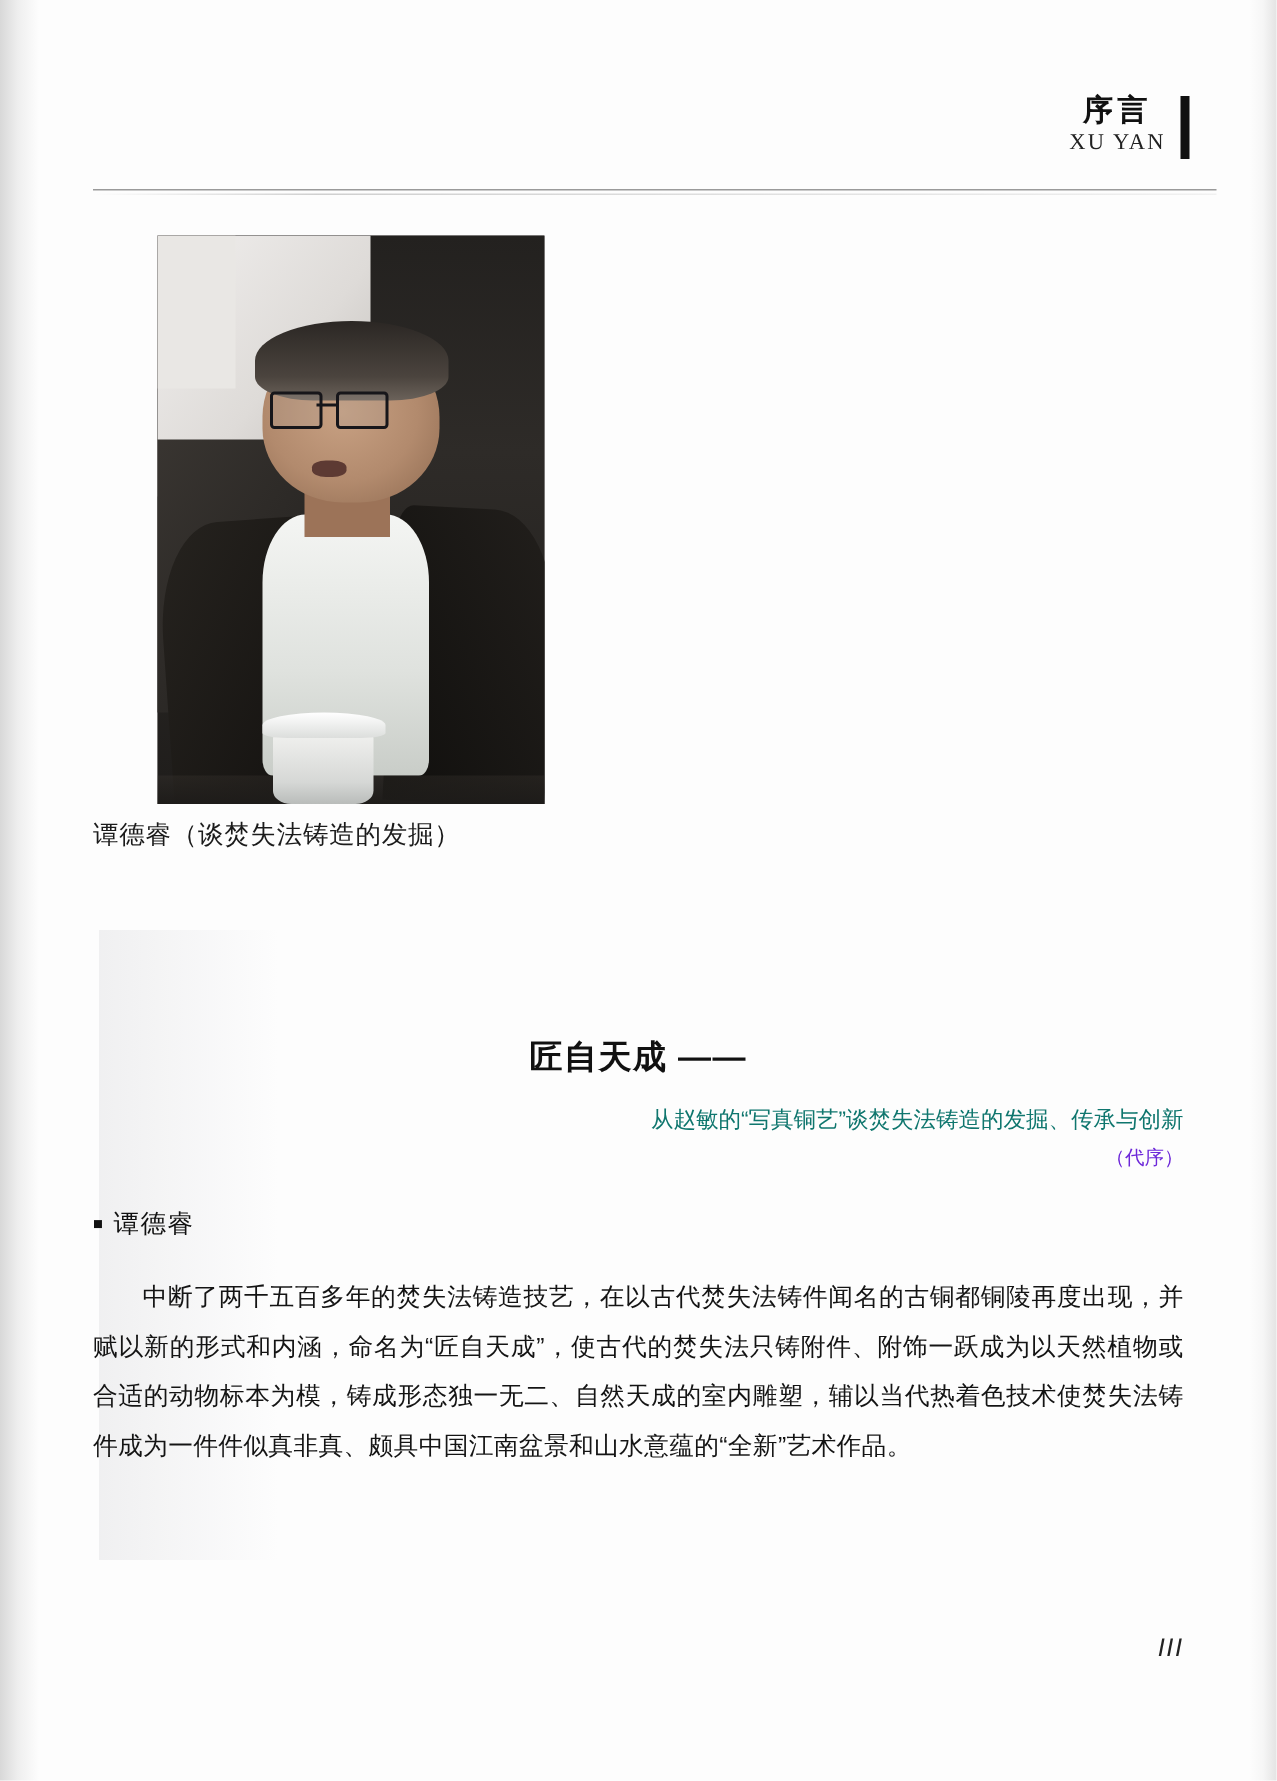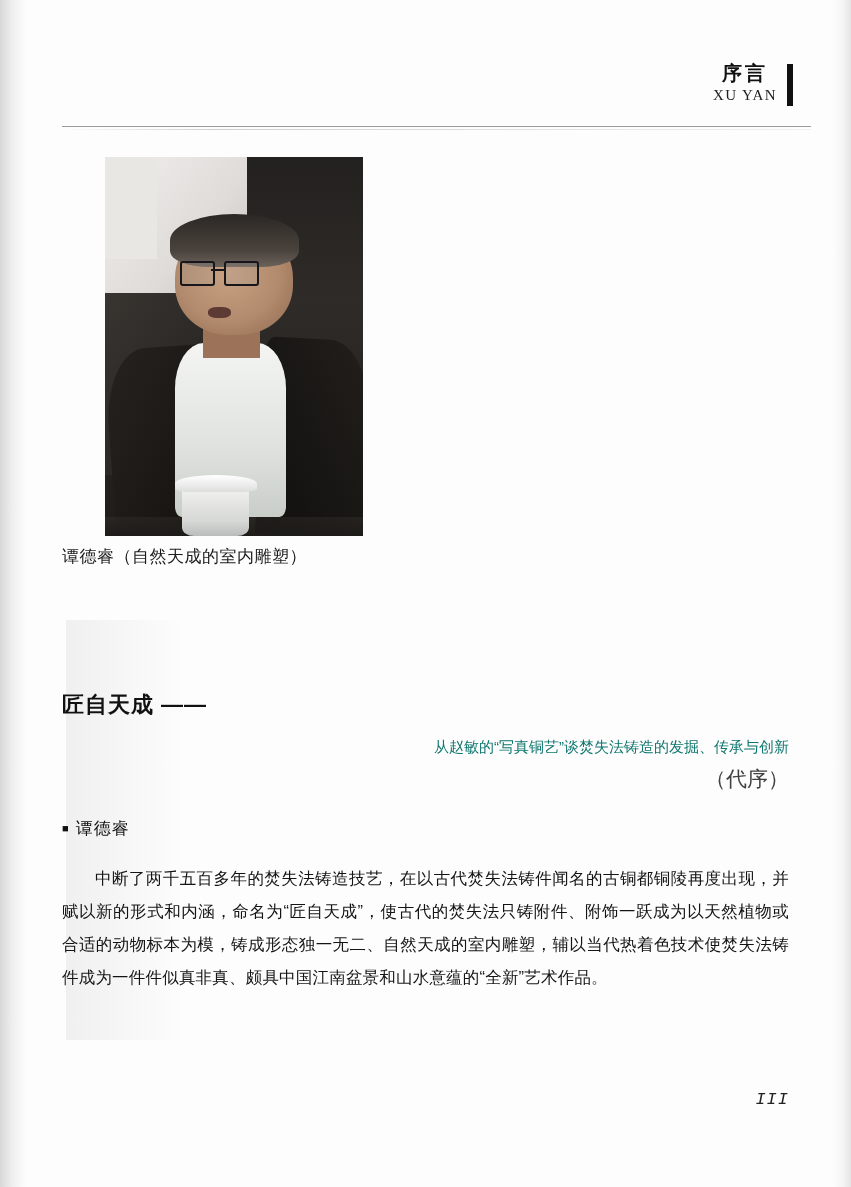--- a/index.html
+++ b/index.html
@@ -260,38 +260,38 @@
   }
 
   
   .article {
     position: absolute;
     left: 62px;
     right: 62px;
     top: 690px;
   }
   .art-title {
-    text-align: left;
+    text-align: center;
     font-size: 22px;
     font-weight: bold;
     letter-spacing: 1px;
     color: #111;
     margin-bottom: 14px;
   }
   .art-subtitle {
     text-align: right;
     font-size: 15px;
     color: #0f766e;
     line-height: 1.7;
     margin-bottom: 2px;
   }
   .art-subtitle2 {
     text-align: right;
-    font-size: 21px;
-    color: #404040;
+    font-size: 13px;
+    color: #6d28d9;
     line-height: 1.6;
   }
   .art-author {
     text-align: left;
     font-size: 17px;
     color: #111;
     margin-top: 22px;
     margin-bottom: 22px;
     letter-spacing: 1px;
   }
@@ -308,21 +308,21 @@
     text-indent: 2em;
     color: #141414;
     letter-spacing: 0.2px;
   }
 
   
   .folio {
     position: absolute;
     right: 62px;
     bottom: 78px;
-    font-family: Liberation Mono, monospace;
+    font-family: Liberation Sans, sans-serif;
     font-style: italic;
     font-size: 17px;
     color: #222;
     letter-spacing: 1px;
   }
 
   
   .ghost {
     position: absolute;
     left: 66px;
@@ -363,21 +363,21 @@
       <div class="ph-glass l"></div>
       <div class="ph-glass r"></div>
       <div class="ph-bridge"></div>
       <div class="ph-mouth"></div>
       <div class="ph-table"></div>
       <div class="ph-cup"></div>
       <div class="ph-cup-lid"></div>
     </div>
   </div>
 
-  <div class="photo-caption">谭德睿（自然天成的室内雕塑）</div>
+  <div class="photo-caption">谭德睿（谈焚失法铸造的发掘）</div>
 
   <div class="ghost"></div>
 
   <div class="article">
     <div class="art-title">匠自天成 ——</div>
     <div class="art-subtitle">从赵敏的“写真铜艺”谈焚失法铸造的发掘、传承与创新</div>
     <div class="art-subtitle2">（代序）</div>
     <div class="art-author">
       <span class="sq">■</span><span>谭德睿</span>
     </div>

